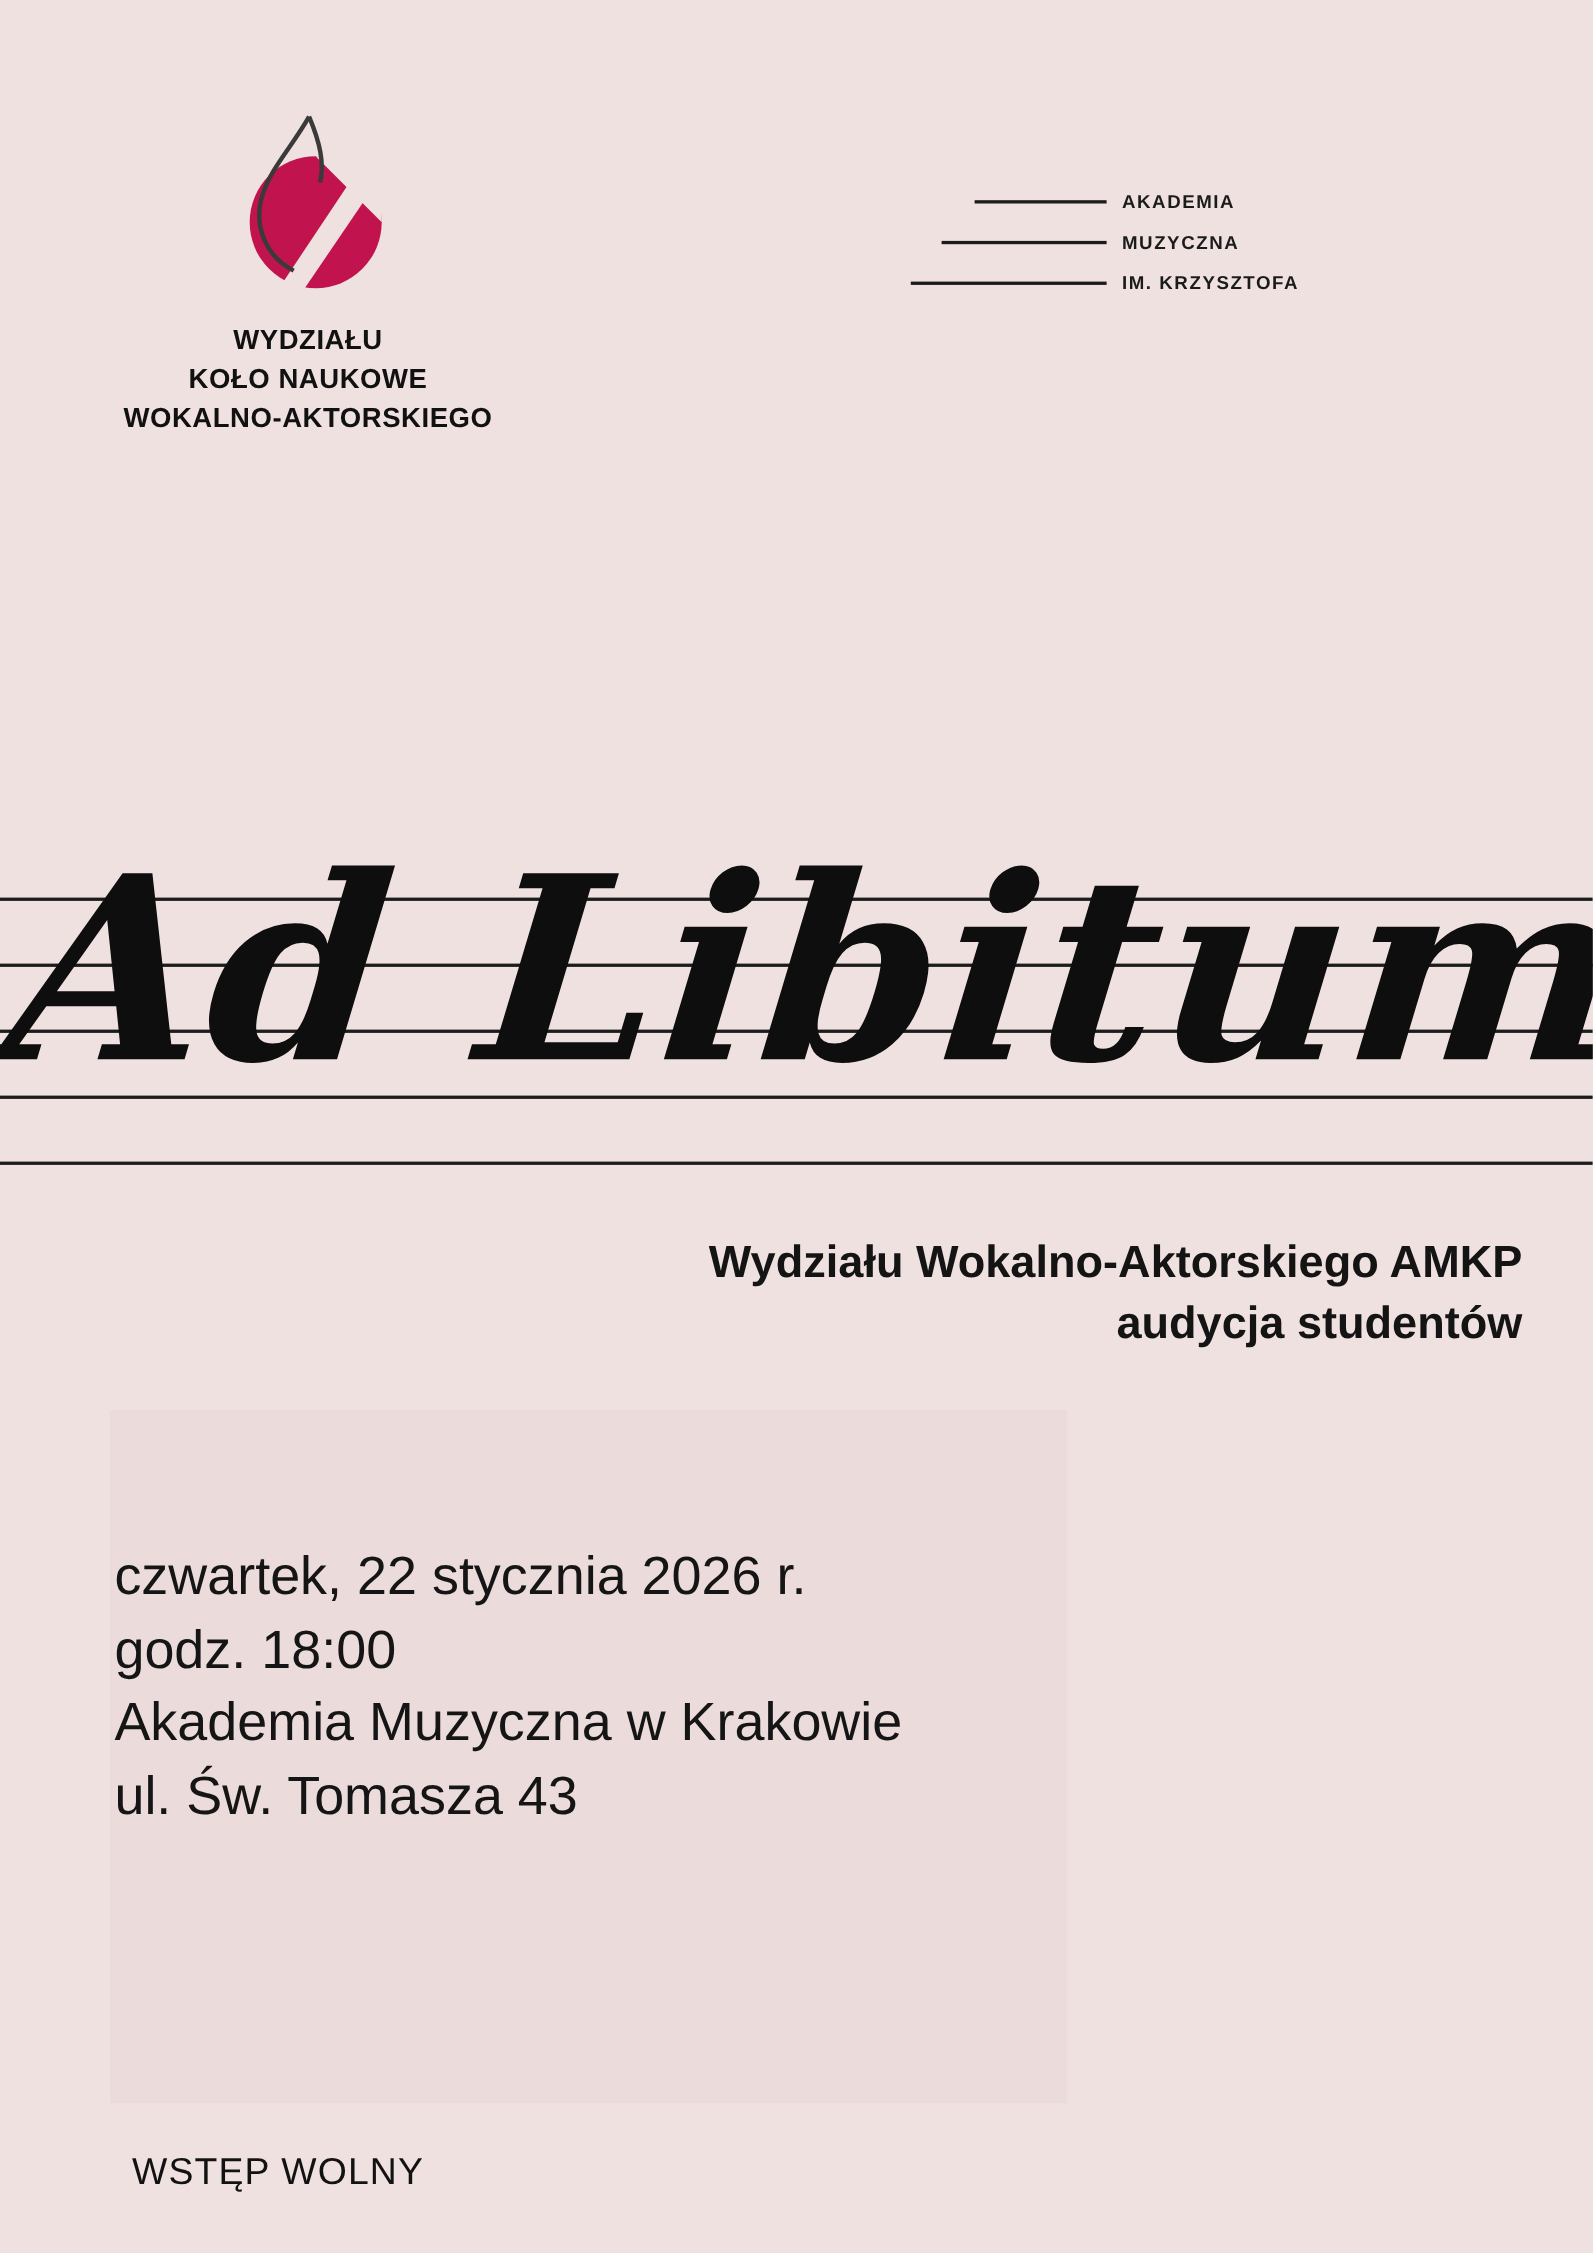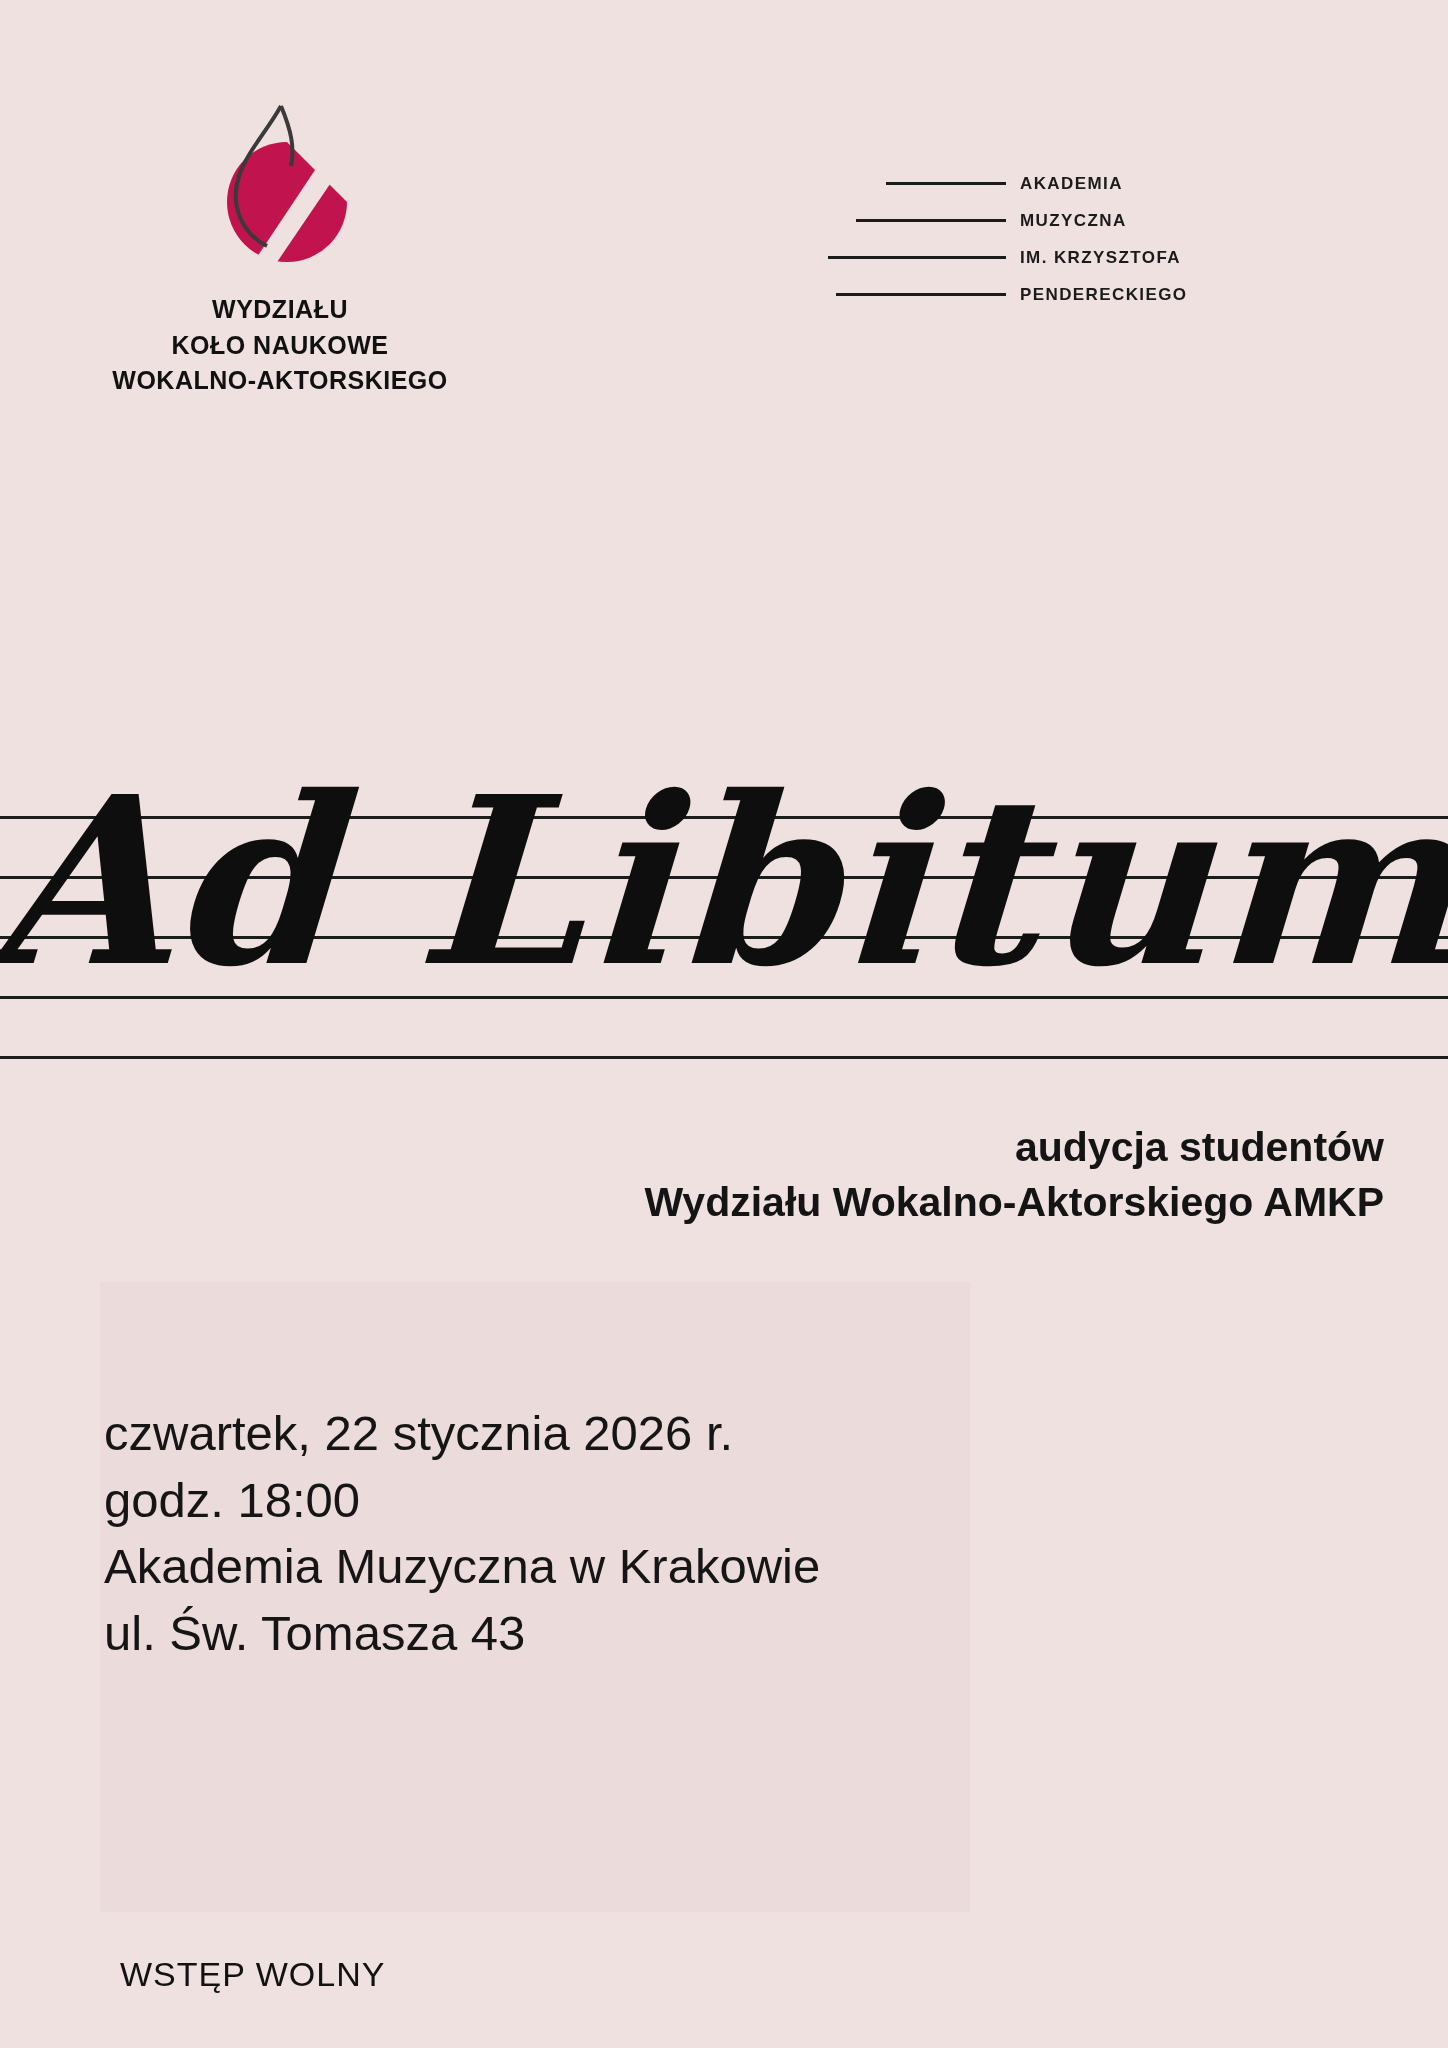--- a/index.html
+++ b/index.html
@@ -187,40 +187,36 @@
         <span class="amkp-label">AKADEMIA</span>
       </div>
       <div class="amkp-row">
         <span class="amkp-rule" style="width:150px;margin-left:-30px;"></span>
         <span class="amkp-label">MUZYCZNA</span>
       </div>
       <div class="amkp-row">
         <span class="amkp-rule" style="width:178px;margin-left:-58px;"></span>
         <span class="amkp-label">IM. KRZYSZTOFA</span>
       </div>
-      <div class="amkp-row">
-        <span class="amkp-rule" style="width:170px;margin-left:-50px;"></span>
-        <span class="amkp-label">PENDERECKIEGO</span>
-      </div>
     </div>
   </div>
 
   <div class="staff">
     <div class="staff-line" style="top:16px;"></div>
     <div class="staff-line" style="top:76px;"></div>
     <div class="staff-line" style="top:136px;"></div>
     <div class="staff-line" style="top:196px;"></div>
     <div class="staff-line" style="top:256px;"></div>
   </div>
 
   <div class="title">Ad Libitum</div>
 
   <div class="subtitle">
+    <div>Wydziału Wokalno-Aktorskiego AMKP</div>
     <div>audycja studentów</div>
-    <div>Wydziału Wokalno-Aktorskiego AMKP</div>
   </div>
 
   <div class="detail-panel"></div>
 
   <div class="details">
     <div>czwartek, 22 stycznia 2026 r.</div>
     <div>godz. 18:00</div>
     <div>Akademia Muzyczna w Krakowie</div>
     <div>ul. Św. Tomasza 43</div>
   </div>

